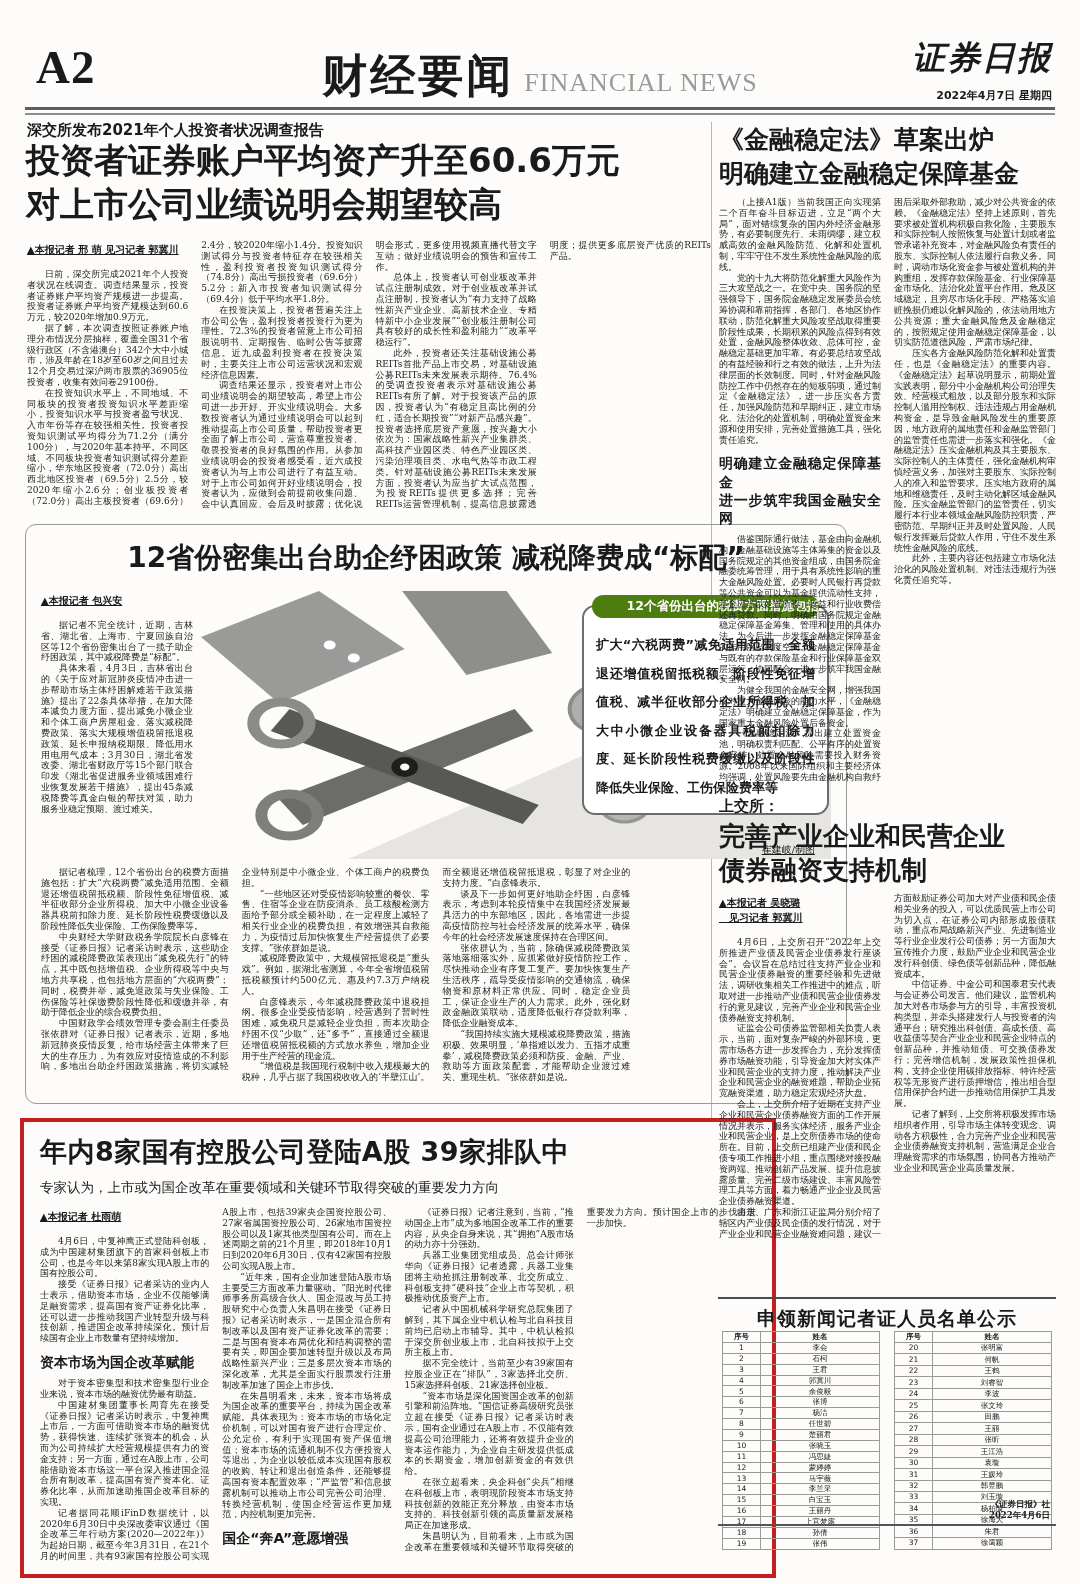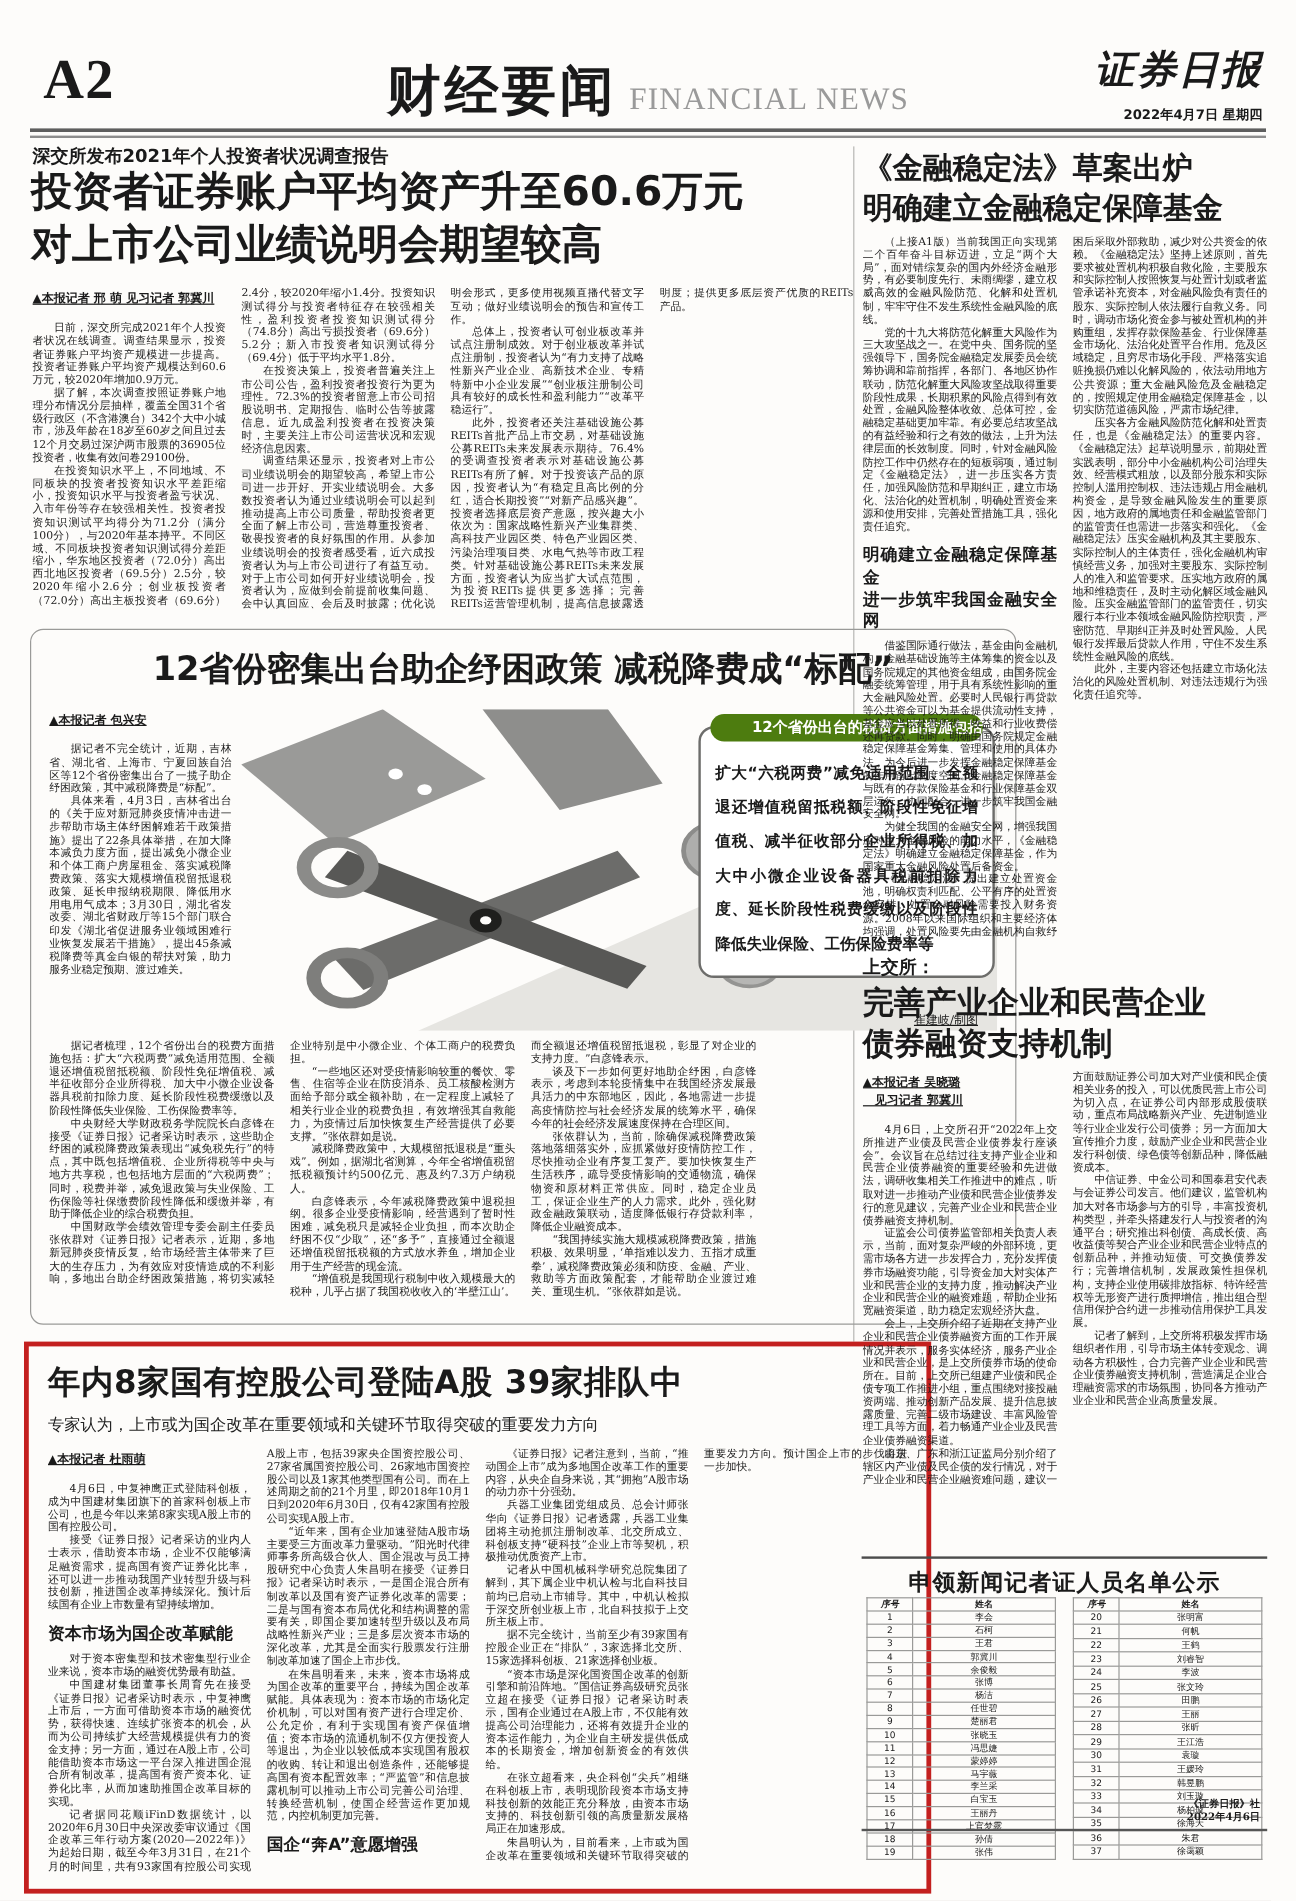--- a/index.html
+++ b/index.html
@@ -55,21 +55,21 @@
   .artD-bd { position:absolute; left:719px; top:197px; width:337px; height:588px; column-count:2; column-gap:13px; }
   .artE-kicker { position:absolute; left:719px; top:797px; font-size:15px; }
   .artE-hl { position:absolute; left:719px; top:819px; font-size:26px; line-height:1.32; }
   .artE-bd { position:absolute; left:719px; top:893px; width:337px; height:354px; column-count:2; column-gap:13px; }
   .rule3 { position:absolute; left:718px; right:24px; top:1297px; height:2px; background:#4c4c4c; }
   .press-title { position:absolute; left:718px; right:24px; top:1306px; text-align:center; font-size:19px; font-weight:bold; font-family:"DejaVu Serif",serif; letter-spacing:1px; }
   .press-wrap { position:absolute; left:722px; right:28px; top:1331px; display:flex; gap:14px; }
   table.press { flex:1; border-collapse:collapse; }
   table.press th, table.press td { border:1px solid #9a9a98; font-size:7.5px; line-height:1; padding:1.2px 0; text-align:center; font-family:"DejaVu Sans",sans-serif; font-weight:normal; }
   table.press th { font-weight:bold; }
-  table.press .c-no { width:38px;font-style:italic; }
+  table.press .c-no { width:38px; }
   .press-signoff { position:absolute; right:30px; top:1499px; font-size:8.5px; text-align:right; white-space:pre-line; line-height:1.35; font-weight:bold; }
   .rule4 { position:absolute; left:718px; right:24px; top:1524px; height:1.5px; background:#555; }
   .pfoot { position:absolute; left:718px; right:24px; top:1532px; text-align:center; }
   .pfoot .l1 { font-size:12px; font-weight:bold; letter-spacing:2px; font-family:"DejaVu Sans",sans-serif; }
   .pfoot .l2 { font-size:10.5px; margin-top:4px; font-family:"DejaVu Sans",sans-serif; }
 </style>
 </head>
 <body>
 
 <div id="page">

